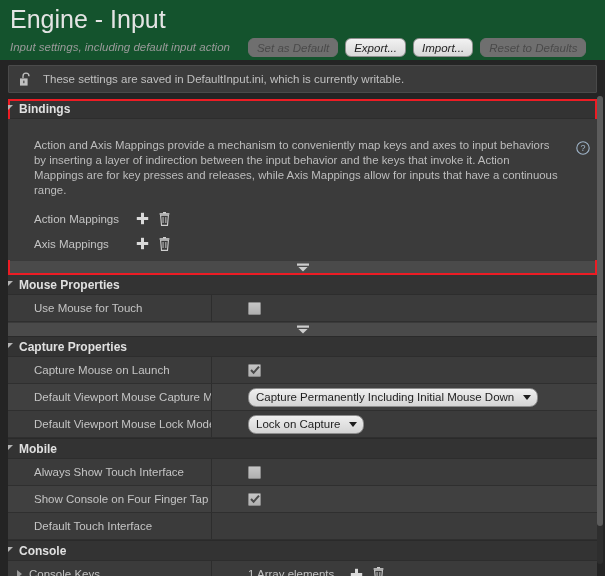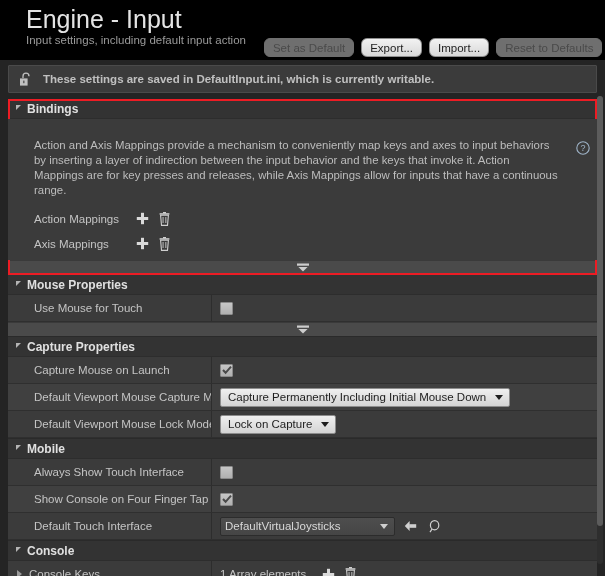--- a/index.html
+++ b/index.html
@@ -17,36 +17,38 @@
   }
   #app {
     position: relative;
     width: 605px;
     height: 576px;
     background: #242424;
   }
 
   
   .header {
-    padding: 4px 8px 0 24px;
-    background: #000000;
+    padding: 4px 8px 0 8px;
+    background: #14532d;
   }
   .page-title {
     font-size: 25px;
     color: #e4e4e4;
     line-height: 30px;
     letter-spacing: 0px;
     font-weight: normal;
     margin: 0;
     padding: 0 0 0 2px;
   }
   .subhead-row {
     display: flex;
+    align-items: center;
     height: 26px;
     padding-left: 2px;
+    font-style: italic;
   }
   .subhead-text {
     font-size: 11.5px;
     color: #9a9a9a;
     white-space: nowrap;
   }
   .hdr-buttons {
     display: flex;
     align-items: center;
     gap: 7px;
@@ -82,21 +84,20 @@
     display: flex;
     align-items: center;
     padding-left: 10px;
     box-sizing: border-box;
     border-radius: 1px;
   }
   .notice-text {
     font-size: 11.5px;
     color: #c0c0c0;
     margin-left: 11px;
-    font-weight: bold;
   }
   .lock-icon { width: 13px; height: 15px; display:block; }
 
   
   .panel {
     margin: 0 8px;
     background: #383838;
   }
   .section {
     background: #383838;
@@ -106,21 +107,20 @@
     outline: 2px solid #ed1c24;
     outline-offset: -2px;
     position: relative;
     z-index: 3;
   }
   .sec-header {
     height: 19px;
     background: #333333;
     display: flex;
     align-items: center;
-    padding-left: 8px;
     border-bottom: 1px solid #2d2d2d;
   }
   .sec-title {
     font-size: 12px;
     color: #e0e0e0;
     font-weight: bold;
     margin-left: 6px;
   }
   .tri-down {
     width: 0; height: 0;
@@ -187,20 +187,21 @@
   }
   .expand-glyph { width: 14px; height: 9px; display:block; }
 
   
   .prop-row {
     display: flex;
     align-items: stretch;
     min-height: 26px;
     border-bottom: 1px solid #2f2f2f;
     background: #3b3b3b;
+    gap: 28px;
   }
   .prop-row.alt { background: #404040; }
   .prop-label {
     width: 204px;
     flex: 0 0 204px;
     box-sizing: border-box;
     padding-left: 26px;
     display: flex;
     align-items: center;
     font-size: 11.5px;
@@ -232,21 +233,21 @@
     justify-content: center;
     border-radius: 1px;
   }
   .check-glyph { width: 10px; height: 10px; display: block; }
 
   
   .combo-light {
     height: 19px;
     background: linear-gradient(#efefef, #d4d4d4);
     border: 1px solid #8c8c8c;
-    border-radius: 2px;
+    border-radius: 8px;
     color: #1d1d1d;
     font-size: 11.5px;
     display: inline-flex;
     align-items: center;
     padding: 0 6px 0 7px;
     box-sizing: border-box;
     white-space: nowrap;
   }
   .combo-light .caret {
     width: 0; height: 0;
@@ -465,38 +466,20 @@
         <div class="prop-value">
           <span class="cb">
             <svg class="check-glyph" viewBox="0 0 10 10">
               <path d="M1 5 L3.6 7.8 L9 1.6" fill="none" stroke="#4a4a4a" stroke-width="2"></path>
             </svg>
           </span>
         </div>
       </div>
       <div class="prop-row">
         <div class="prop-label">Default Touch Interface</div>
-        <div class="prop-value">
-          <span class="combo-dark">
-            <span>DefaultVirtualJoysticks</span>
-            <span class="caret"></span>
-          </span>
-          <span class="asset-btn">
-            <svg class="arrow-left-icon" viewBox="0 0 13 12">
-              <path d="M5.6 1 L0.8 6 L5.6 11 Z" fill="#cfcfcf"></path>
-              <rect x="5.2" y="4.2" width="7" height="3.6" fill="#cfcfcf"></rect>
-            </svg>
-          </span>
-          <span class="asset-btn">
-            <svg class="magnifier-icon" viewBox="0 0 13 13">
-              <ellipse cx="5.6" cy="5.2" rx="4.2" ry="4.6" fill="none" stroke="#cfcfcf" stroke-width="1.2"></ellipse>
-              <line x1="3" y1="9.2" x2="1" y2="12.2" stroke="#cfcfcf" stroke-width="1.2"></line>
-            </svg>
-          </span>
-        </div>
       </div>
     </div>
 
     <div class="section">
       <div class="sec-header">
         <span class="tri-down"></span>
         <span class="sec-title">Console</span>
       </div>
       <div class="prop-row">
         <div class="prop-label arrowed">

